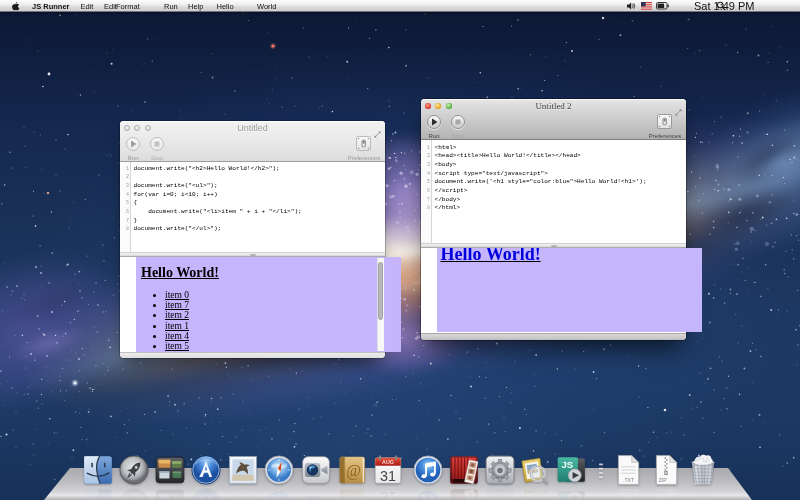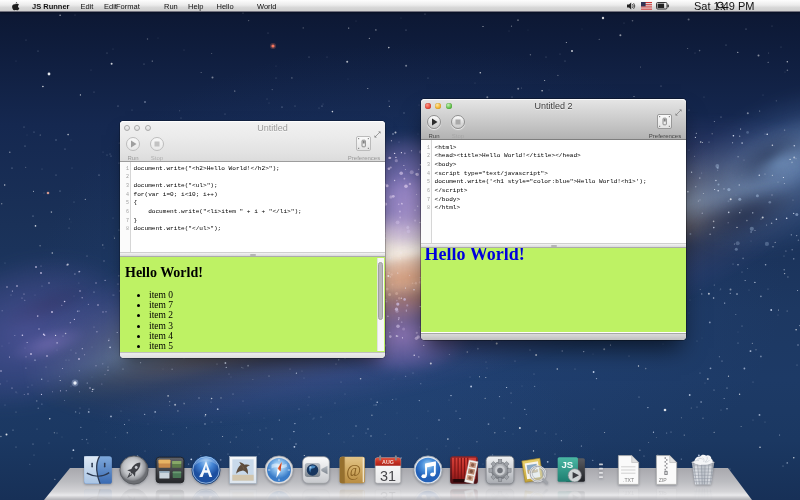--- a/index.html
+++ b/index.html
@@ -7,28 +7,28 @@
  radial-gradient(ellipse 380px 230px at 340px 480px, rgba(70,120,185,0.12), rgba(70,120,185,0) 70%),
  radial-gradient(ellipse 500px 330px at 410px 290px, rgba(45,85,150,0.32), rgba(45,85,150,0) 75%),
  linear-gradient(180deg,#0c1630 0%,#0f1d3d 10%,#152850 25%,#1a3158 45%,#1d3862 62%,#1d3a66 76%,#1b3862 88%,#173057 100%);}
 .gal{position:absolute;border-radius:50%;}
 #menubar{position:absolute;left:0;top:0;width:800px;height:12px;
  background:linear-gradient(180deg,#fdfdfd 0%,#ececec 45%,#d6d6d6 70%,#cfcfcf 100%);
  border-bottom:1px solid rgba(40,40,60,0.65);box-shadow:0 1px 2px rgba(0,0,0,0.35);z-index:40;}
 #menubar .mi{position:absolute;top:0;height:12px;line-height:13px;font-size:7.5px;color:#111;}
 #menubar .b{font-weight:bold;}
 .win{position:absolute;border-radius:4px;background:#fff;}
-.win1{left:120px;top:121px;width:265px;height:237px;box-shadow:0 0 0 1px rgba(0,0,0,0.22),0 9px 16px -5px rgba(0,0,0,0.52);padding-left:20px;}
+.win1{left:120px;top:121px;width:265px;height:237px;box-shadow:0 0 0 1px rgba(0,0,0,0.22),0 9px 16px -5px rgba(0,0,0,0.52);}
 .win2{left:421px;top:99px;width:265px;height:241px;box-shadow:0 0 0 1px rgba(0,0,0,0.3),0 13px 22px -5px rgba(0,0,0,0.62);}
 .tbar{position:absolute;left:0;top:0;width:100%;height:41px;border-radius:4px 4px 0 0;
  border-bottom:1px solid #7e7e7e;}
 .win2 .tbar{background:linear-gradient(180deg,#e6e6e6 0%,#d6d6d6 30%,#c2c2c2 70%,#b2b2b2 100%);box-shadow:inset 0 1px 0 rgba(255,255,255,0.8);}
 .win1 .tbar{background:linear-gradient(180deg,#f2f2f2 0%,#ebebeb 40%,#e2e2e2 80%,#dcdcdc 100%);border-bottom:1px solid #9d9d9d;box-shadow:inset 0 1px 0 rgba(255,255,255,0.85);}
 .title{position:absolute;top:1px;width:100%;text-align:center;font-size:9px;height:12px;line-height:12px;}
-.win2 .title{color:#3c3c3c;text-shadow:0 1px 0 rgba(255,255,255,0.6);}
+.win2 .title{color:#3c3c3c;text-shadow:0 1px 0 rgba(255,255,255,0.6);font-family:Liberation Serif, serif;}
 .win1 .title{color:#9a9a9a;text-shadow:0 1px 0 rgba(255,255,255,0.6);}
 .tl{position:absolute;top:3.5px;width:6px;height:6px;border-radius:50%;}
 .win1 .tl{border:1px solid #a9a9a9;background:linear-gradient(180deg,#f5f5f5,#dcdcdc);}
 .win1 .tl.r{left:3.5px;}.win1 .tl.y{left:14px;}.win1 .tl.g{left:24.5px;}
 .rsz{position:absolute;top:3px;right:4px;width:7px;height:7px;}
 .btn{position:absolute;top:16px;width:14px;height:14px;border-radius:50%;}
 .win2 .btn{background:linear-gradient(180deg,#fdfdfd,#d9d9d9 60%,#cccccc);border:1px solid #8f8f8f;box-shadow:0 1px 1px rgba(255,255,255,0.7);}
 .win1 .btn{background:linear-gradient(180deg,#f8f8f8,#e8e8e8);border:1px solid #bdbdbd;}
 .btn.run{left:6px;}
 .btn.stop{left:30px;}
@@ -48,21 +48,21 @@
 .win1 .code{top:41px;height:90px;}
 .win2 .code{top:41px;height:103px;}
 .win2 .csrc,.win2 .gnum{top:3.5px;}
 .gut{position:absolute;left:0;top:0;width:11px;height:100%;background:#fbfbfb;border-right:1px solid #d6d6d6;}
 .gnum{position:absolute;left:0;top:2.5px;width:9px;text-align:right;font-family:"Liberation Mono",monospace;font-size:5px;line-height:8.7px;color:#a0a0a0;}
 .csrc{position:absolute;left:13.5px;top:2.5px;font-family:"Liberation Mono",monospace;font-size:6.1px;line-height:8.7px;color:#000;white-space:pre;}
 .split{position:absolute;left:0;width:100%;height:5px;background:linear-gradient(180deg,#f4f4f4,#dadada);border-top:1px solid #cfcfcf;border-bottom:1px solid #ababab;}
 .win1 .split{top:131px;}
 .win2 .split{top:144px;}
 .dimple{position:absolute;left:50%;top:1px;width:6px;height:2px;margin-left:-3px;border-radius:2px;background:#b5b5b5;}
-.out{position:absolute;left:0;width:100%;background:#bef264;overflow:hidden;}
+.out{position:absolute;left:16px;width:100%;background:#c4b5fd;overflow:hidden;text-decoration:underline;}
 .win1 .out{top:136px;height:95px;}
 .win2 .out{top:149px;height:84px;}
 .out h2{font-family:"Liberation Serif",serif;font-size:14px;color:#000;margin:8px 0 0 5px;}
 .out h1{font-family:"Liberation Serif",serif;font-size:18px;color:#0000de;margin:-4px 0 0 3.5px;}
 .out ul{margin-top:9px;padding-left:29px;font-family:"Liberation Serif",serif;font-size:9.5px;color:#000;}
 .out li{height:10.2px;line-height:10.2px;}
 .sbar{position:absolute;right:1px;top:137px;width:7px;height:93px;background:#f7f7f7;border-left:1px solid #e2e2e2;}
 .bbar{position:absolute;left:0;bottom:0;width:100%;border-radius:0 0 4px 4px;border-top:1px solid #a8a8a8;}
 .win2 .bbar{height:7px;background:linear-gradient(180deg,#d9d9d9,#bfbfbf);}
 .win1 .bbar{height:6px;background:linear-gradient(180deg,#ececec,#dedede);border-top:1px solid #c0c0c0;}
@@ -1183,21 +1183,21 @@
       </div>
 <div class="split">
         <div class="dimple"></div>
       </div>
 <div class="out">
         <h2>Hello World!</h2>
 <ul>
           <li>item 0</li>
           <li>item 7</li>
           <li>item 2</li>
-          <li>item 3</li>
+          <li>item 1</li>
           <li>item 4</li>
           <li>item 5</li>
         </ul>
       </div>
 <div class="sbar"></div>
       <div style="position:absolute;right:2px;top:141px;width:5px;height:58px;border-radius:3px;background:#b8b8ba;border:0.5px solid #a0a0a2;"></div>
 <div class="bbar"></div>
 </div>
 <div class="win win2">
 <div class="tbar"></div>

